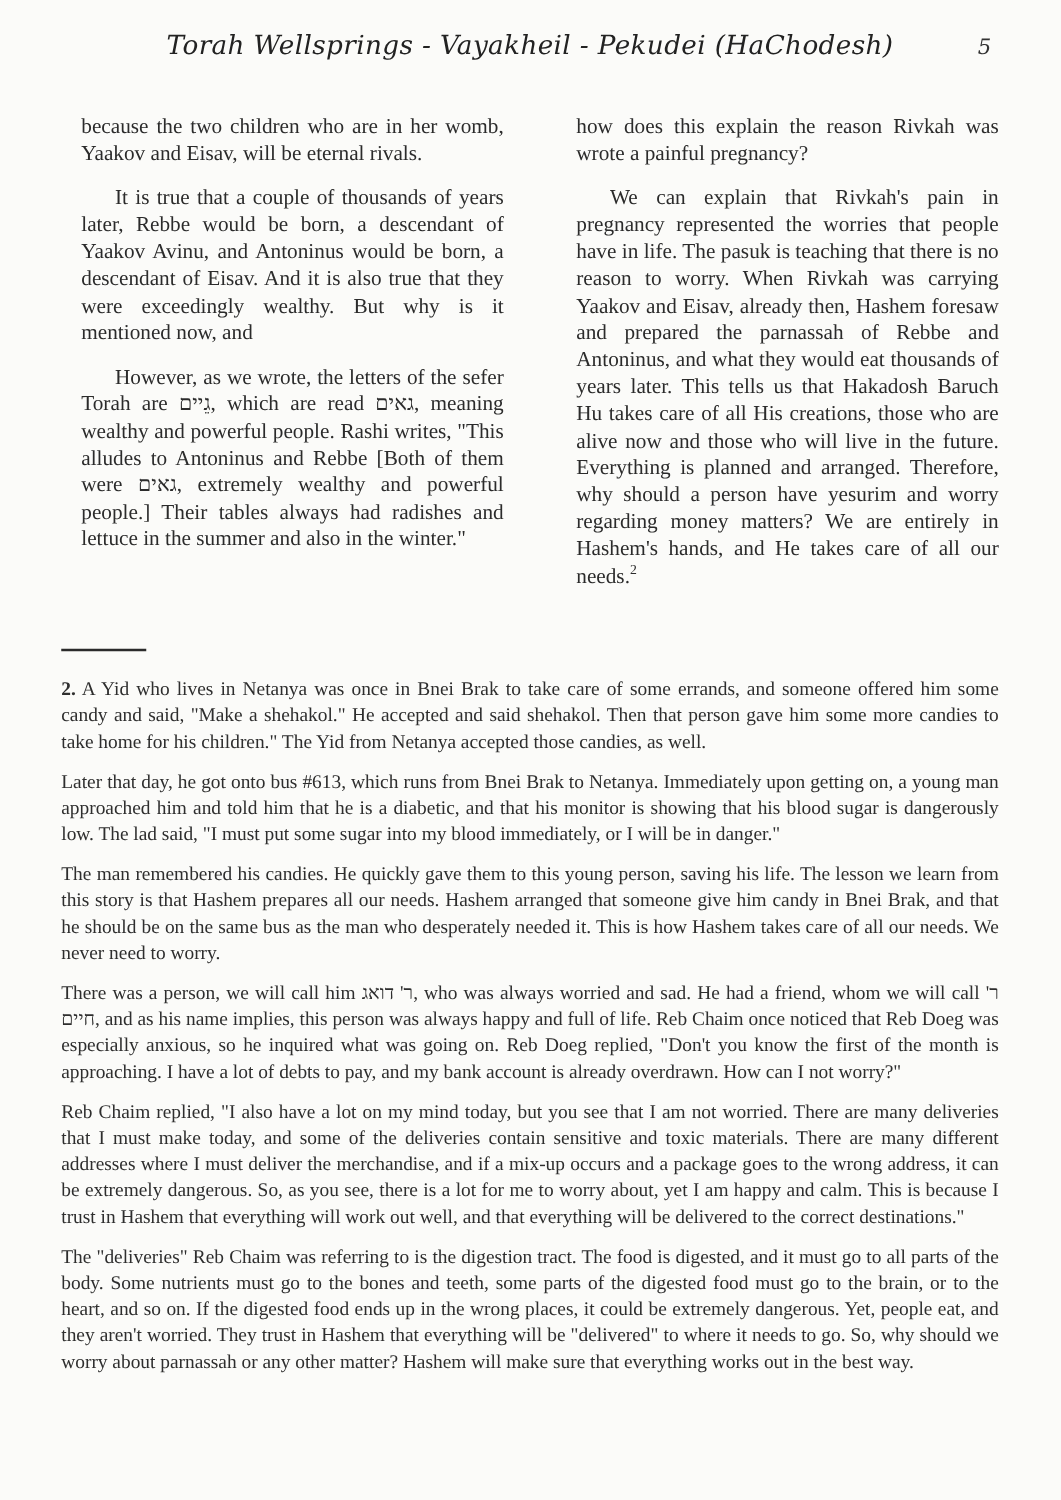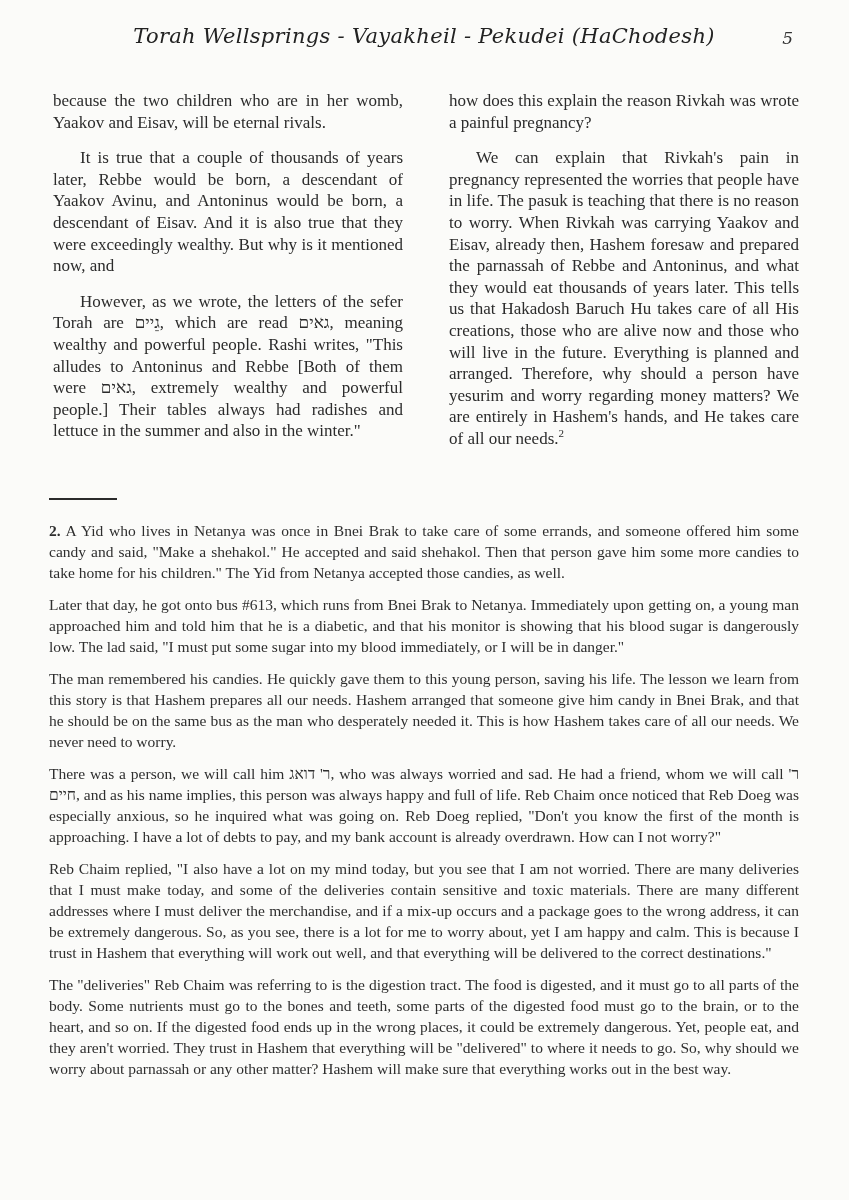--- a/index.html
+++ b/index.html
@@ -48,21 +48,21 @@
     gap: 42px;
   }
   .col {
     flex: 1 1 0;
     text-align: justify;
     font-size: 17px;
     line-height: 21.6px;
     color: #2b2b2b;
   }
   .col p {
-    margin: 0 0 14px 4px;
+    margin: 0 0 14px 16px;
   }
   .col p.indent {
     text-indent: 27px;
   }
   sup.fn-ref {
     font-size: 11px;
     line-height: 0;
     vertical-align: super;
   }
   .fn-separator {

